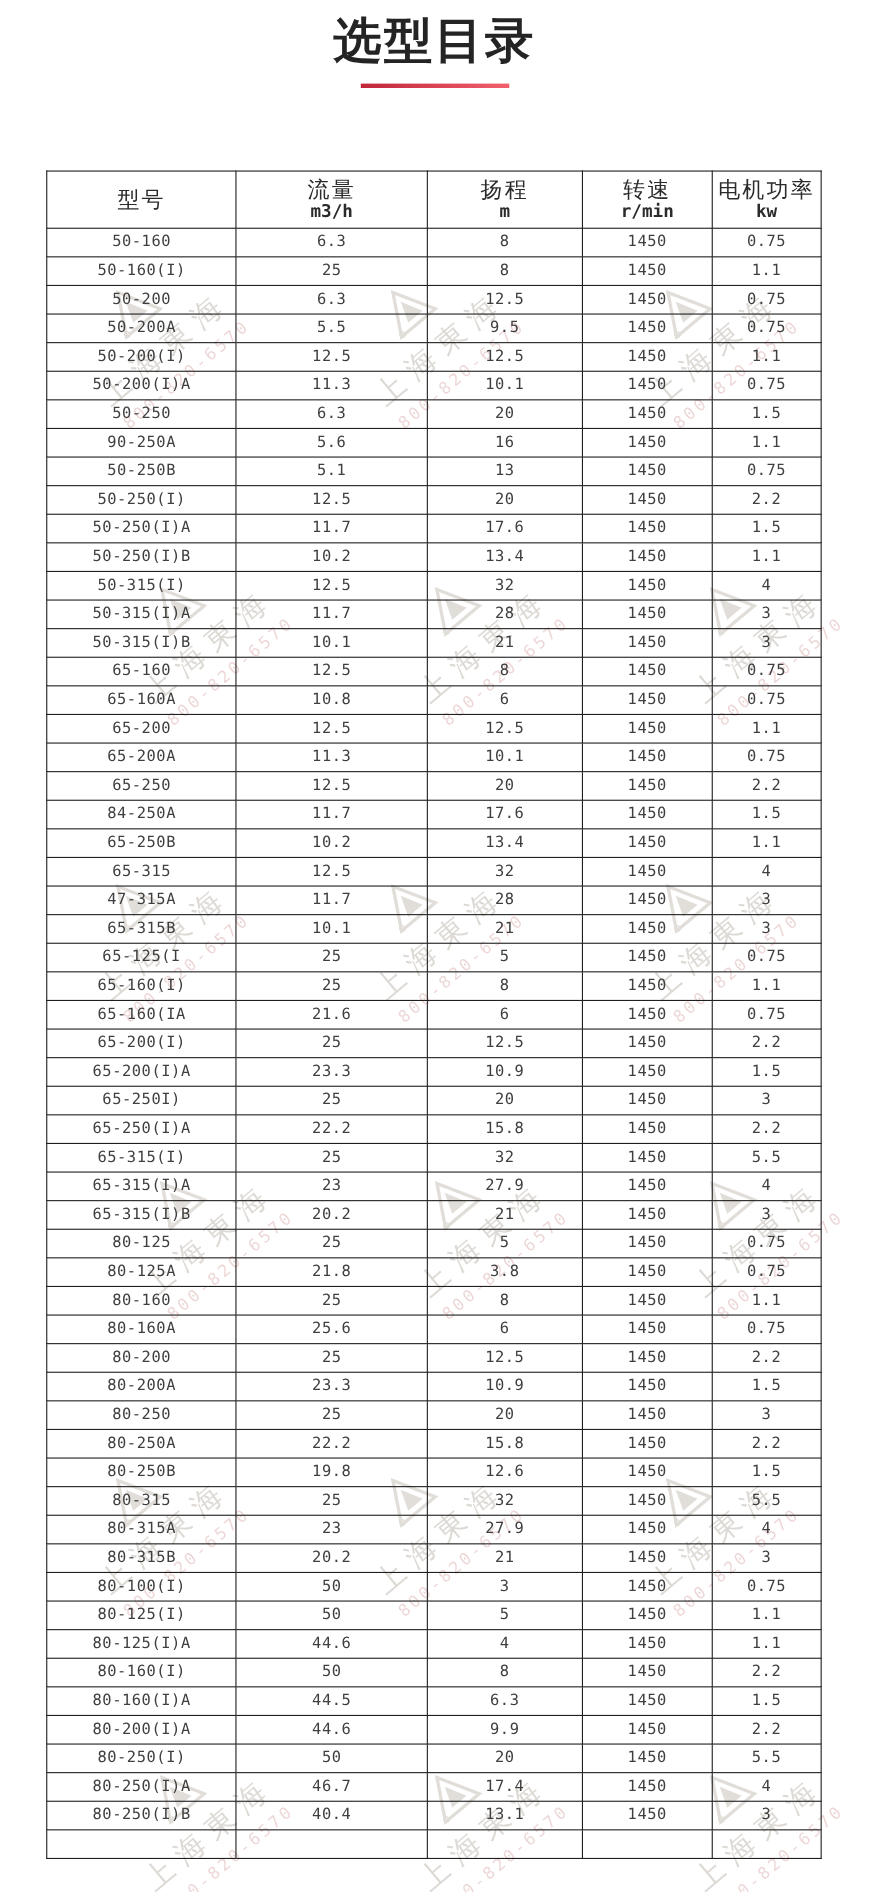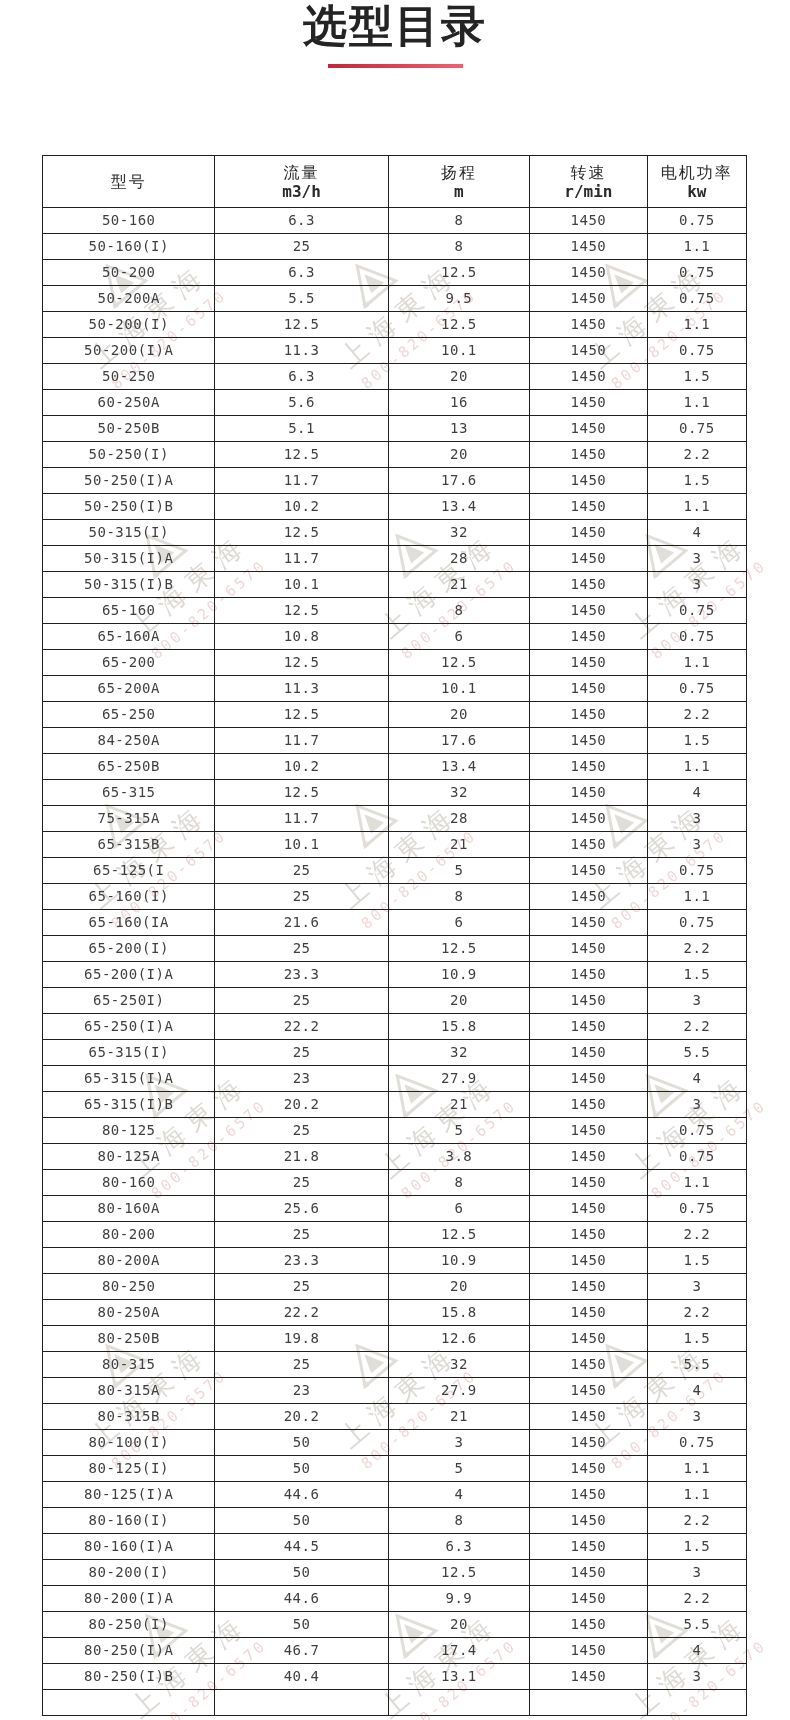--- a/index.html
+++ b/index.html
@@ -6,21 +6,21 @@
   body {
     width:790px; height:1720px;
     background:#ffffff;
     overflow:hidden;
     position:relative;
     font-family:"Liberation Sans", sans-serif;
   }
 
   
   .page-title {
-    margin:0; padding-top:0;
+    margin:0; padding-top:12px;
     text-align:center;
     font-family:"Liberation Sans", sans-serif;
     font-size:44px; line-height:52px;
     font-weight:700;
     color:#242424;
     letter-spacing:2px;
   }
   .title-underline {
     width:135px; height:4px;
     margin:12px auto 0;
@@ -73,21 +73,21 @@
     overflow:hidden;
   }
   thead th {
     height:51px;
     font-weight:400;
     color:#2b2b2b;
   }
   .h-label {
     display:block;
     font-family:"Liberation Sans", sans-serif;
-    font-size:16px; line-height:20px;
+    font-size:20px; line-height:20px;
     letter-spacing:2px;
   }
   .h-unit {
     display:block;
     font-family:"DejaVu Sans Mono", monospace;
     font-size:16px; line-height:17px;
     font-weight:700;
   }
   tbody td {
     height:25px;
@@ -346,21 +346,21 @@
           <td>0.75</td>
         </tr>
         <tr>
           <td>50-250</td>
           <td>6.3</td>
           <td>20</td>
           <td>1450</td>
           <td>1.5</td>
         </tr>
         <tr>
-          <td>60-250A</td>
+          <td>90-250A</td>
           <td>5.6</td>
           <td>16</td>
           <td>1450</td>
           <td>1.1</td>
         </tr>
         <tr>
           <td>50-250B</td>
           <td>5.1</td>
           <td>13</td>
           <td>1450</td>
@@ -458,21 +458,21 @@
           <td>1.1</td>
         </tr>
         <tr>
           <td>65-315</td>
           <td>12.5</td>
           <td>32</td>
           <td>1450</td>
           <td>4</td>
         </tr>
         <tr>
-          <td>75-315A</td>
+          <td>47-315A</td>
           <td>11.7</td>
           <td>28</td>
           <td>1450</td>
           <td>3</td>
         </tr>
         <tr>
           <td>65-315B</td>
           <td>10.1</td>
           <td>21</td>
           <td>1450</td>
@@ -659,27 +659,20 @@
           <td>8</td>
           <td>1450</td>
           <td>2.2</td>
         </tr>
         <tr>
           <td>80-160(I)A</td>
           <td>44.5</td>
           <td>6.3</td>
           <td>1450</td>
           <td>1.5</td>
-        </tr>
-        <tr>
-          <td>80-200(I)</td>
-          <td>50</td>
-          <td>12.5</td>
-          <td>1450</td>
-          <td>3</td>
         </tr>
         <tr>
           <td>80-200(I)A</td>
           <td>44.6</td>
           <td>9.9</td>
           <td>1450</td>
           <td>2.2</td>
         </tr>
         <tr>
           <td>80-250(I)</td>

